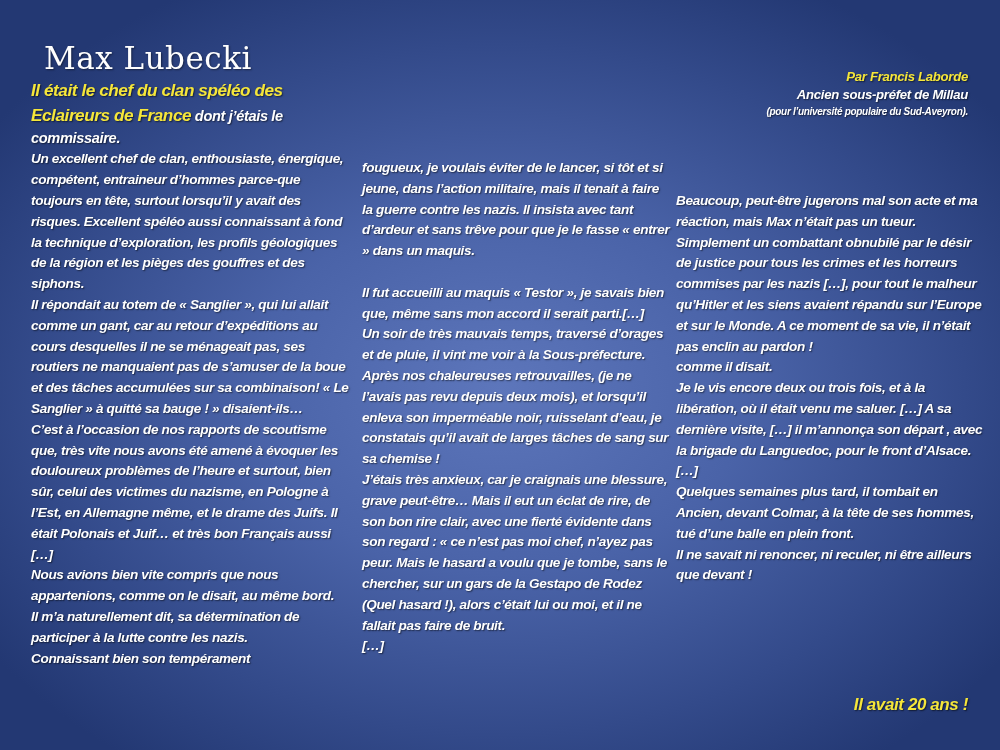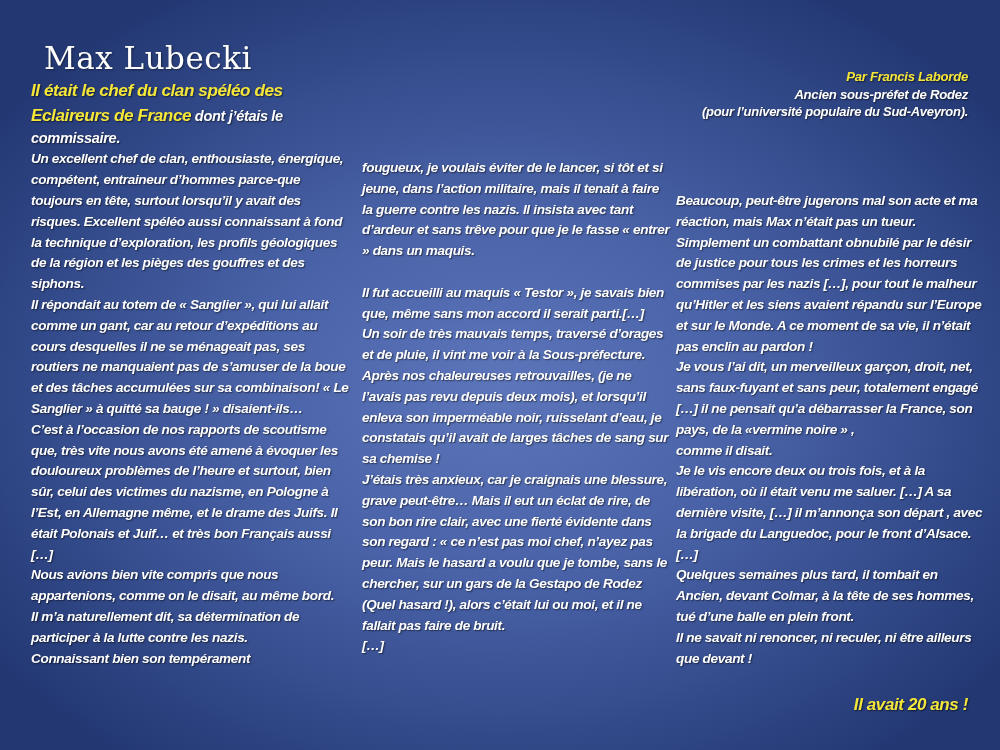--- a/index.html
+++ b/index.html
@@ -32,36 +32,36 @@
     .lead-white { font-size: 14.6px; }
     .gap { height: 20.8px; }
     .byline {
       position: absolute; right: 32px; top: 67px; text-align: right;
       font-style: italic; font-weight: bold;
       text-shadow: 1px 1px 1.5px rgba(0,0,0,0.55);
       letter-spacing: -0.3px;
     }
     .byline .author { font-size: 13.2px; line-height: 19px; }
     .byline .role { font-size: 13.2px; line-height: 18px; }
-    .byline .org { font-size: 13px; line-height: 15px; }
+    .byline .org { font-size: 10px; line-height: 15px; }
     .final {
       position: absolute; right: 32px; top: 695px;
       font-style: italic; font-weight: bold; font-size: 17px;
       letter-spacing: -0.4px;
       text-shadow: 1px 1px 1.5px rgba(0,0,0,0.55);
     }
   </style>
 </head>
 <body>
 
 <h1 class="title">Max Lubecki</h1>
 
 <div class="byline">
   <div class="author yellow">Par Francis Laborde</div>
-  <div class="role">Ancien sous-préfet de Rodez</div>
+  <div class="role">Ancien sous-préfet de Millau</div>
   <div class="org">(pour l’université populaire du Sud-Aveyron).</div>
 </div>
 
 <div class="col col1">
   <p><span class="yellow lead-yellow">Il était le chef du clan spéléo des Eclaireurs de France</span><span class="lead-white"> dont j’étais le commissaire.</span></p>
   <p>Un excellent chef de clan, enthousiaste, énergique, compétent, entraineur d’hommes parce-que toujours en tête, surtout lorsqu’il y avait des risques. Excellent spéléo aussi connaissant à fond la technique d’exploration, les profils géologiques de la région et les pièges des gouffres et des siphons.</p>
   <p>Il répondait au totem de « Sanglier », qui lui allait comme un gant, car au retour d’expéditions au cours desquelles il ne se ménageait pas, ses routiers ne manquaient pas de s’amuser de la boue et des tâches accumulées sur sa combinaison! « Le Sanglier » à quitté sa bauge ! » disaient-ils…</p>
   <p>C’est à l’occasion de nos rapports de scoutisme que, très vite nous avons été amené à évoquer les douloureux problèmes de l’heure et surtout, bien sûr, celui des victimes du nazisme, en Pologne à l’Est, en Allemagne même, et le drame des Juifs. Il était Polonais et Juif… et très bon Français aussi […]</p>
   <p>Nous avions bien vite compris que nous appartenions, comme on le disait, au même bord.</p>
   <p>Il m’a naturellement dit, sa détermination de participer à la lutte contre les nazis.</p>
@@ -72,20 +72,19 @@
   <p>fougueux, je voulais éviter de le lancer, si tôt et si jeune, dans l’action militaire, mais il tenait à faire la guerre contre les nazis. Il insista avec tant d’ardeur et sans trêve pour que je le fasse « entrer » dans un maquis.</p>
   <div class="gap"></div>
   <p>Il fut accueilli au maquis « Testor », je savais bien que, même sans mon accord il serait parti.[…]</p>
   <p>Un soir de très mauvais temps, traversé d’orages et de pluie, il vint me voir à la Sous-préfecture. Après nos chaleureuses retrouvailles, (je ne l’avais pas revu depuis deux mois), et lorsqu’il enleva son imperméable noir, ruisselant d’eau, je constatais qu’il avait de larges tâches de sang sur sa chemise !</p>
   <p>J’étais très anxieux, car je craignais une blessure, grave peut-être… Mais il eut un éclat de rire, de son bon rire clair, avec une fierté évidente dans son regard : « ce n’est pas moi chef, n’ayez pas peur. Mais le hasard a voulu que je tombe, sans le chercher, sur un gars de la Gestapo de Rodez (Quel hasard !), alors c’était lui ou moi, et il ne fallait pas faire de bruit.</p>
   <p>[…]</p>
 </div>
 
 <div class="col col3">
   <p>Beaucoup, peut-être jugerons mal son acte et ma réaction, mais Max n’était pas un tueur. Simplement un combattant obnubilé par le désir de justice pour tous les crimes et les horreurs commises par les nazis […], pour tout le malheur qu’Hitler et les siens avaient répandu sur l’Europe et sur le Monde. A ce moment de sa vie, il n’était pas enclin au pardon !</p>
-  <p>Je vous l’ai dit, un merveilleux garçon, droit, net, sans faux-fuyant et sans peur, totalement engagé […] il ne pensait qu’a débarrasser la France, son pays, de la «vermine noire » ,</p>
   <p>comme il disait.</p>
   <p>Je le vis encore deux ou trois fois, et à la libération, où il était venu me saluer. […] A sa dernière visite, […] il m’annonça son départ , avec la brigade du Languedoc, pour le front d’Alsace.[…]</p>
   <p>Quelques semaines plus tard, il tombait en Ancien, devant Colmar, à la tête de ses hommes, tué d’une balle en plein front.</p>
   <p>Il ne savait ni renoncer, ni reculer, ni être ailleurs que devant !</p>
 </div>
 
 <div class="final yellow">Il avait 20 ans !</div>
 
 </body></html>

